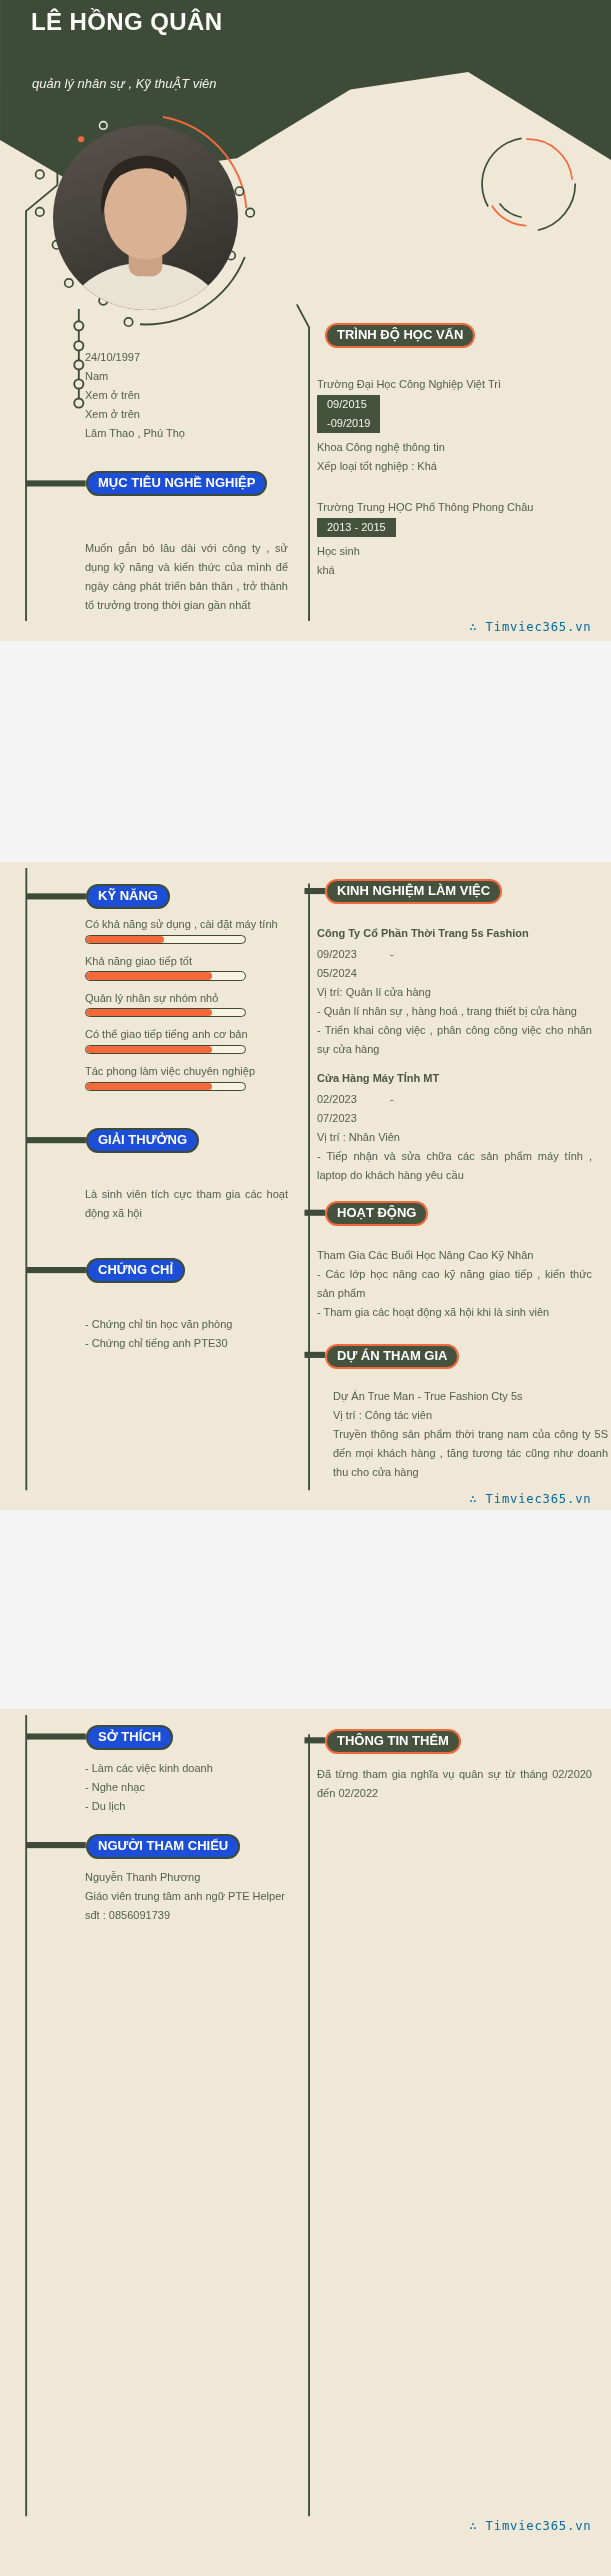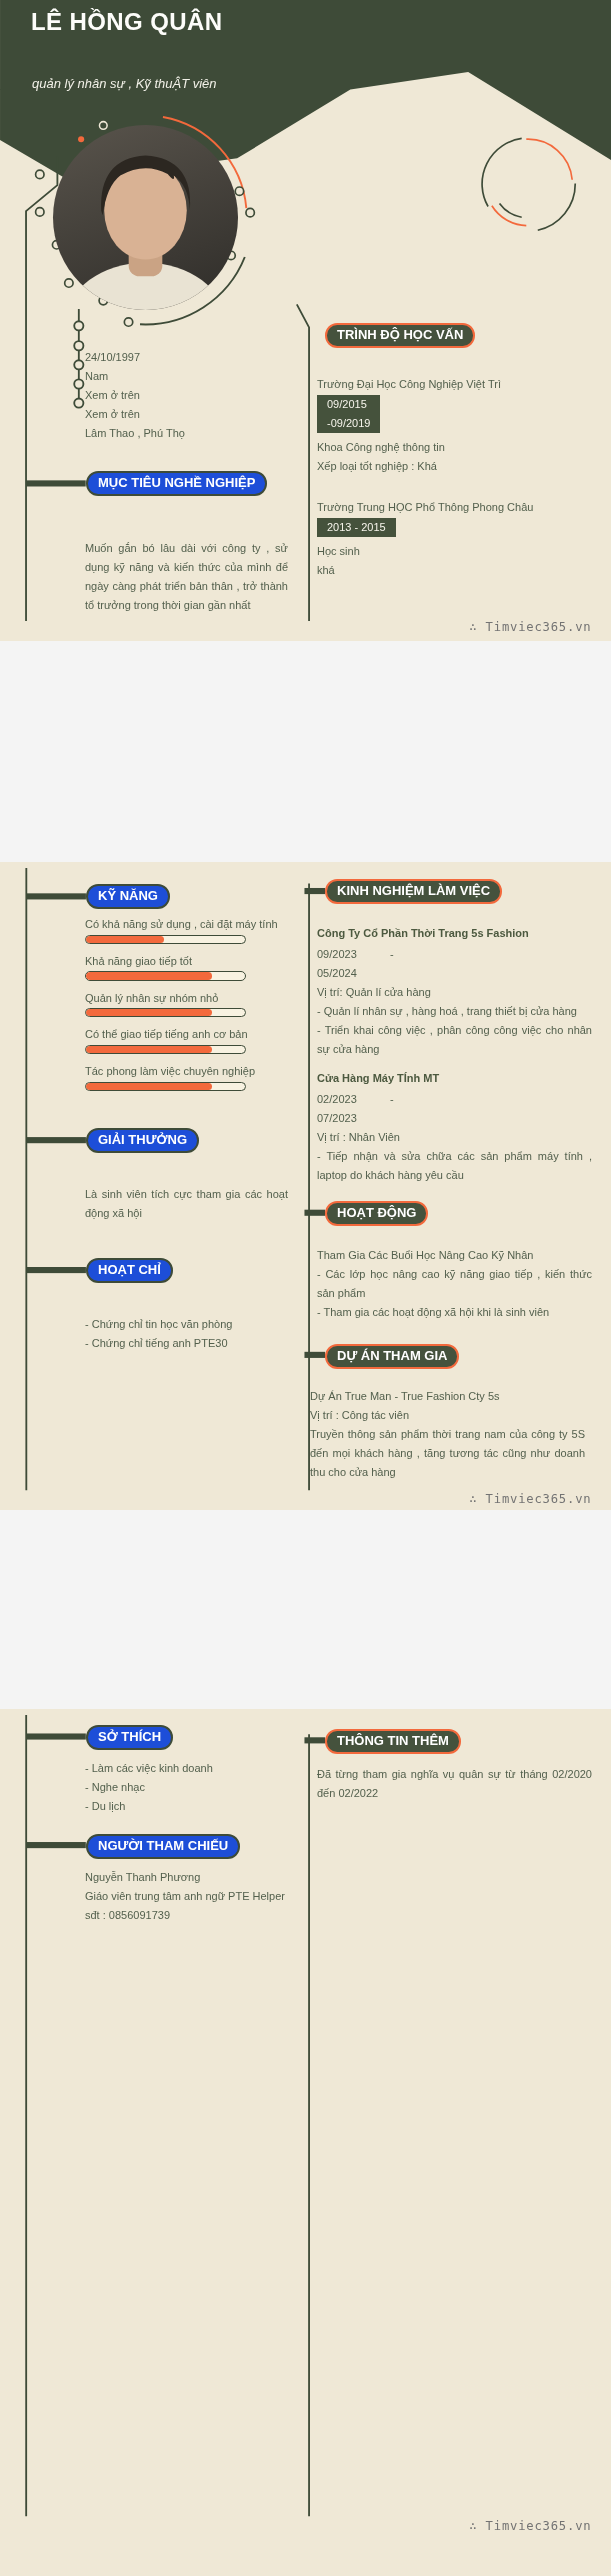--- a/index.html
+++ b/index.html
@@ -25,21 +25,21 @@
   .info-list { position:absolute; left:85px; top:348px; width:206px; }
 
   .chip { display:inline-block; background:#45523c; color:#f7f5ec; font-size:11px; line-height:19px; padding:0 10px; margin:3.1px 0 5.4px 0; }
 
   .skill { margin-bottom:10px; }
   .skill .lbl { font-size:11px; color:#53604d; line-height:14.5px; margin-bottom:3.1px; white-space:nowrap; }
   .track { width:161px; height:9.2px; border:1.5px solid #3e4b38; border-radius:5.4px; background:#f8f2e1; overflow:hidden; }
   .fill { display:block; height:100%; background:#f3693c; border-radius:3.8px; }
 
   .datecol { display:inline-block; width:73px; }
-  .wm { position:absolute; right:20.6px; font-family:"DejaVu Sans Mono","Liberation Mono",monospace; font-size:12.2px; color:#737373; letter-spacing:0.8px; }
+  .wm { position:absolute; right:20.6px; font-family:"DejaVu Sans Mono","Liberation Mono",monospace; font-size:12.2px; color:#0369a1; letter-spacing:0.8px; }
   .abs { position:absolute; }
 </style>
 </head>
 <body>
 
 <div id="cv">
 
   <div class="page" style="top:0; height:641px;padding-left:20px;">
 
     <svg class="deco" width="612" height="641" viewBox="0 0 800 838">
@@ -177,21 +177,21 @@
         <div class="lbl">Tác phong làm việc chuyên nghiệp</div>
         <div class="track">
             <span class="fill" style="width: 79%;"></span>
           </div>
       </div>
     </div>
 
     <div class="badge orange" style="left:86px; top:266px;">GIẢI THƯỞNG</div>
     <div class="txt just abs" style="left:85px; top:323px; width:203px;">Là sinh viên tích cực tham gia các hoạt động xã hội</div>
 
-    <div class="badge orange" style="left:86px; top:396px;">HOẠT CHỈ</div>
+    <div class="badge orange" style="left:86px; top:396px;">CHỨNG CHỈ</div>
     <div class="abs txt" style="left:85px; top:453px; width:206px;">
       <div>- Chứng chỉ tin học văn phòng</div>
       <div>- Chứng chỉ tiếng anh PTE30</div>
     </div>
 
     <div class="badge green" style="left:325px; top:17px;">KINH NGHIỆM LÀM VIỆC</div>
 
     <div class="abs" style="left:317px; top:63px; width:275px;">
       <div class="txt bold" style="line-height:16px; margin-bottom:3.8px;">Công Ty Cổ Phần Thời Trang 5s Fashion</div>
       <div class="txt"><span class="datecol">09/2023</span><span>-</span></div>
@@ -210,21 +210,21 @@
     </div>
 
     <div class="badge green" style="left:325px; top:339px;">HOẠT ĐỘNG</div>
     <div class="abs" style="left:317px; top:384px; width:275px;">
       <div class="txt">Tham Gia Các Buổi Học Nâng Cao Kỹ Nhân</div>
       <div class="txt just">- Các lớp học nâng cao kỹ năng giao tiếp , kiến thức sản phẩm</div>
       <div class="txt just">- Tham gia các hoạt động xã hội khi là sinh viên</div>
     </div>
 
     <div class="badge green" style="left:325px; top:482px;">DỰ ÁN THAM GIA</div>
-    <div class="abs" style="left:310px; top:525px; width:275px;">
+    <div class="abs" style="left:333px; top:525px; width:275px;">
       <div class="txt">Dự Án True Man - True Fashion Cty 5s</div>
       <div class="txt">Vị trí : Công tác viên</div>
       <div class="txt just">Truyền thông sản phẩm thời trang nam của công ty 5S đến mọi khách hàng , tăng tương tác cũng như doanh thu cho cửa hàng</div>
     </div>
 
     <div class="wm" style="top:630px;">∴ Timviec365.vn</div>
   </div>
 
   <div class="page" style="top:1709px; height:968px;">
 

